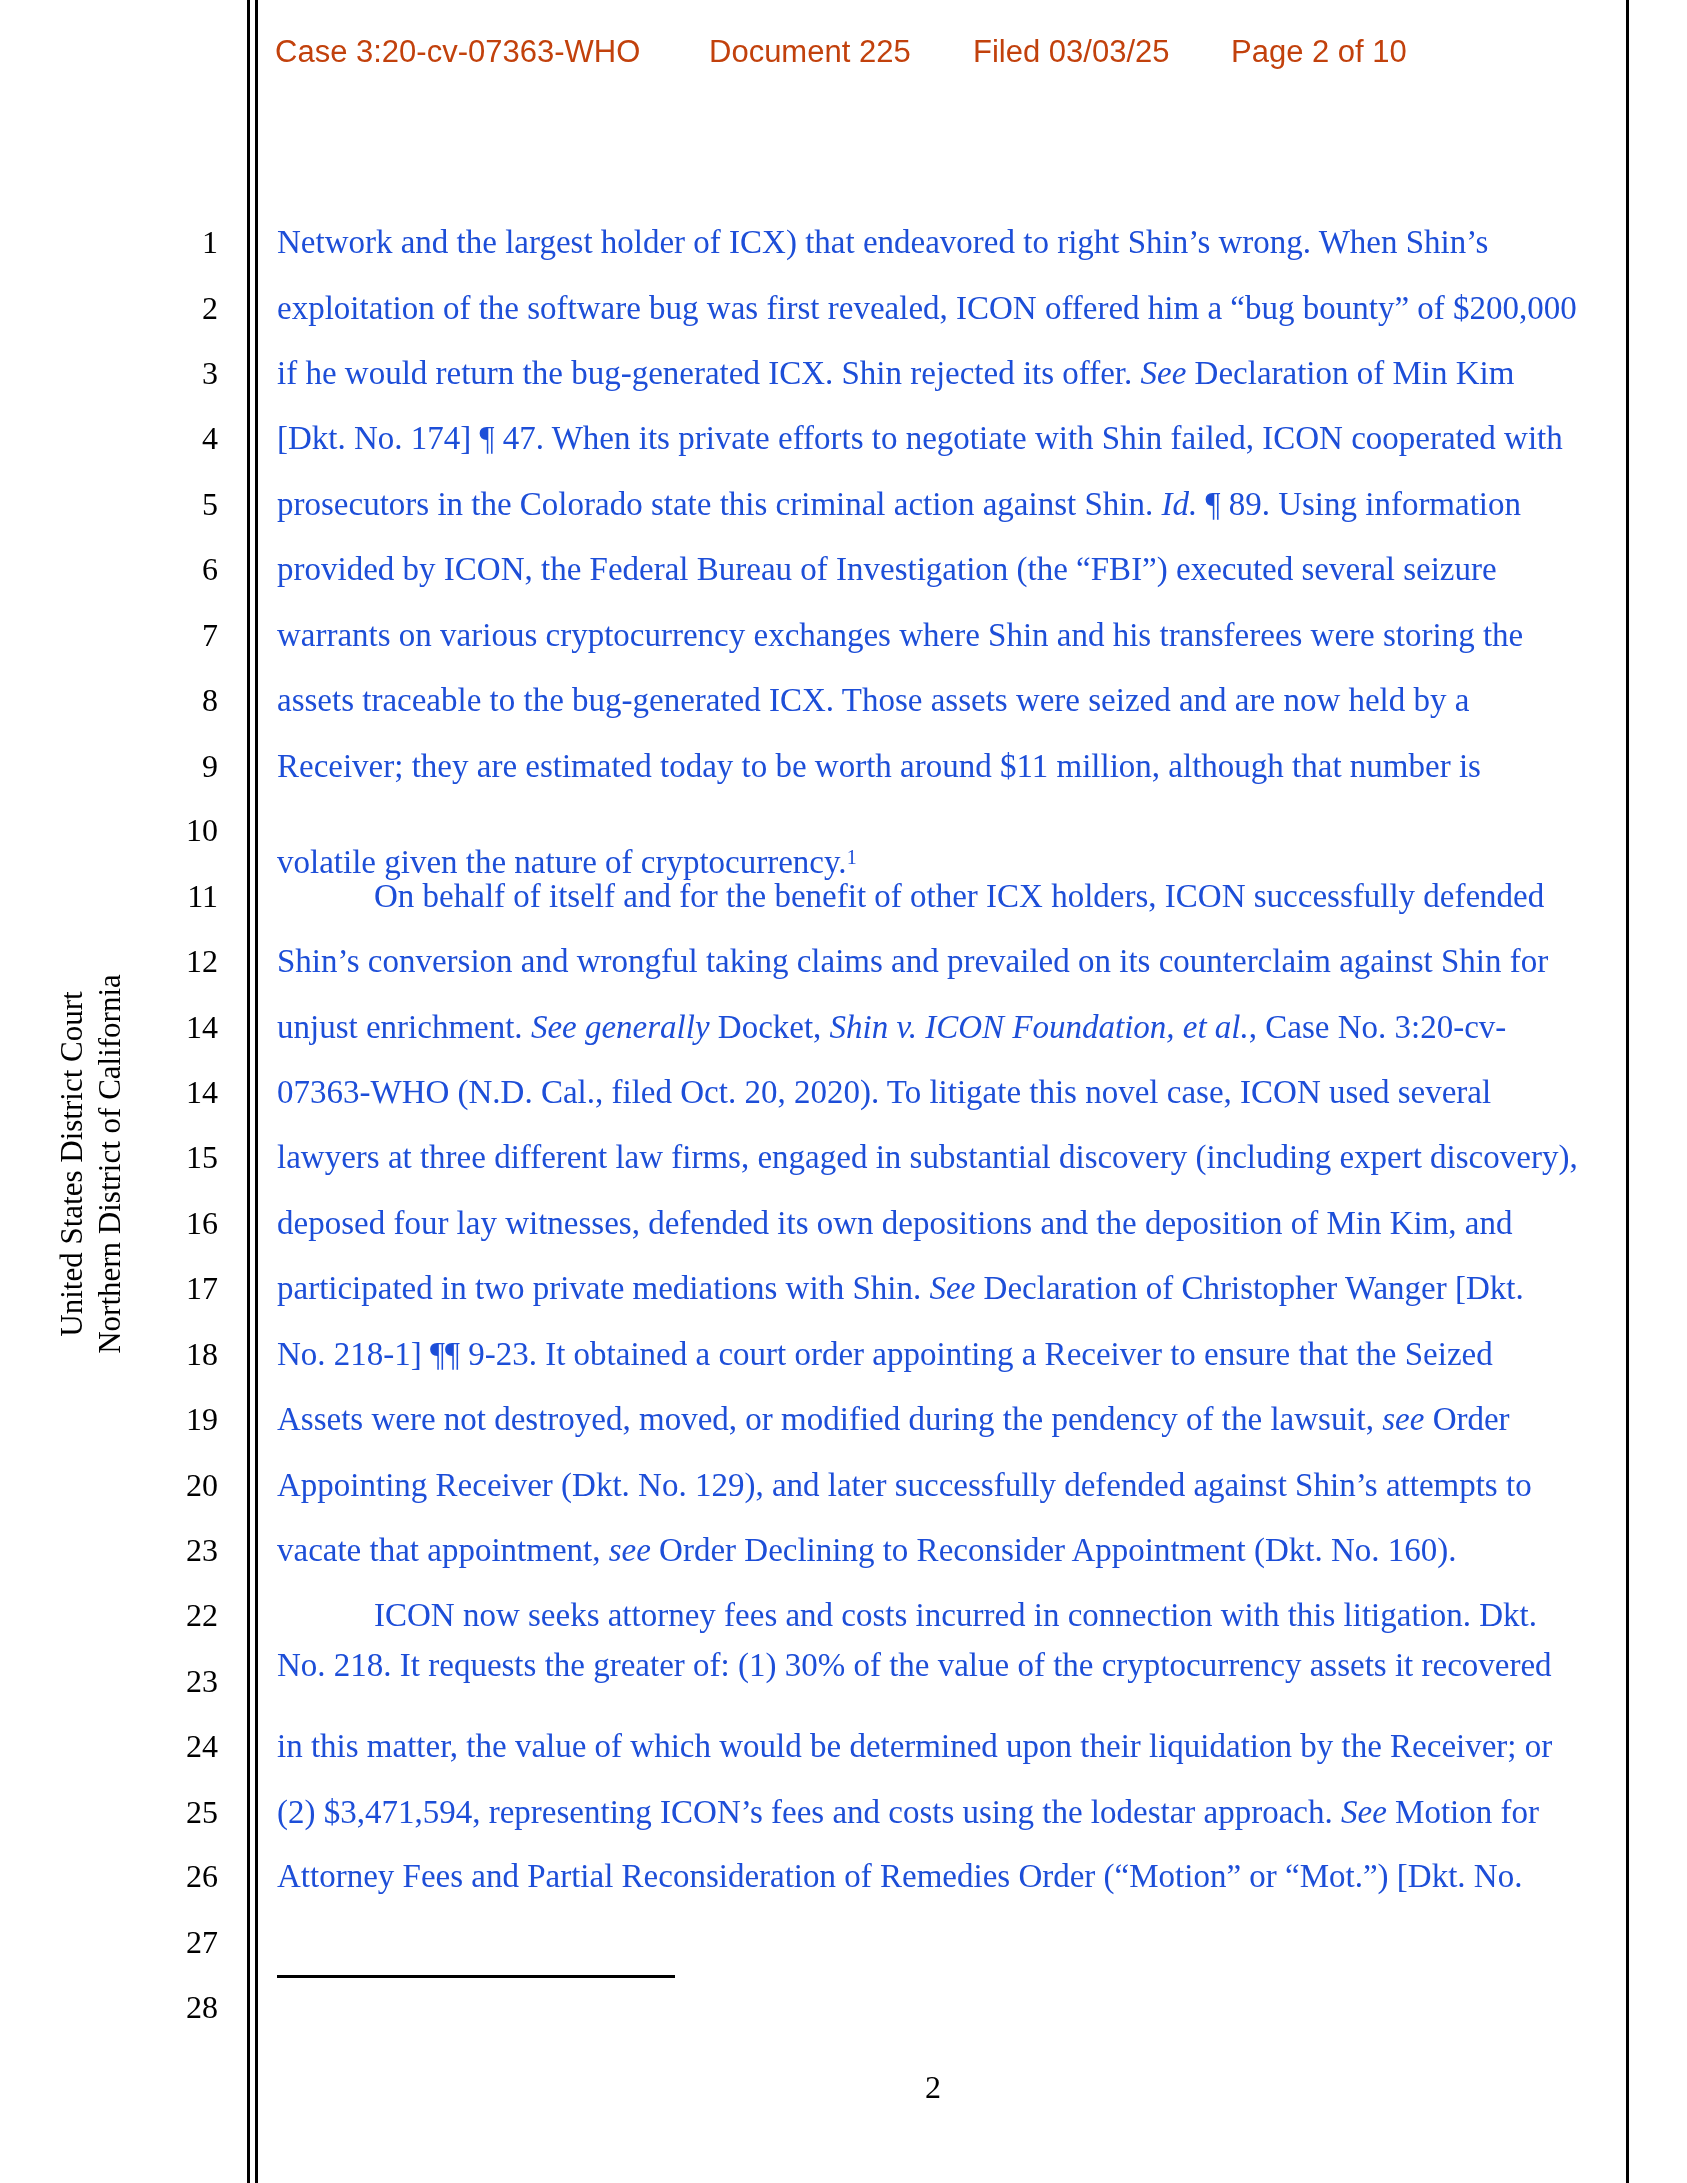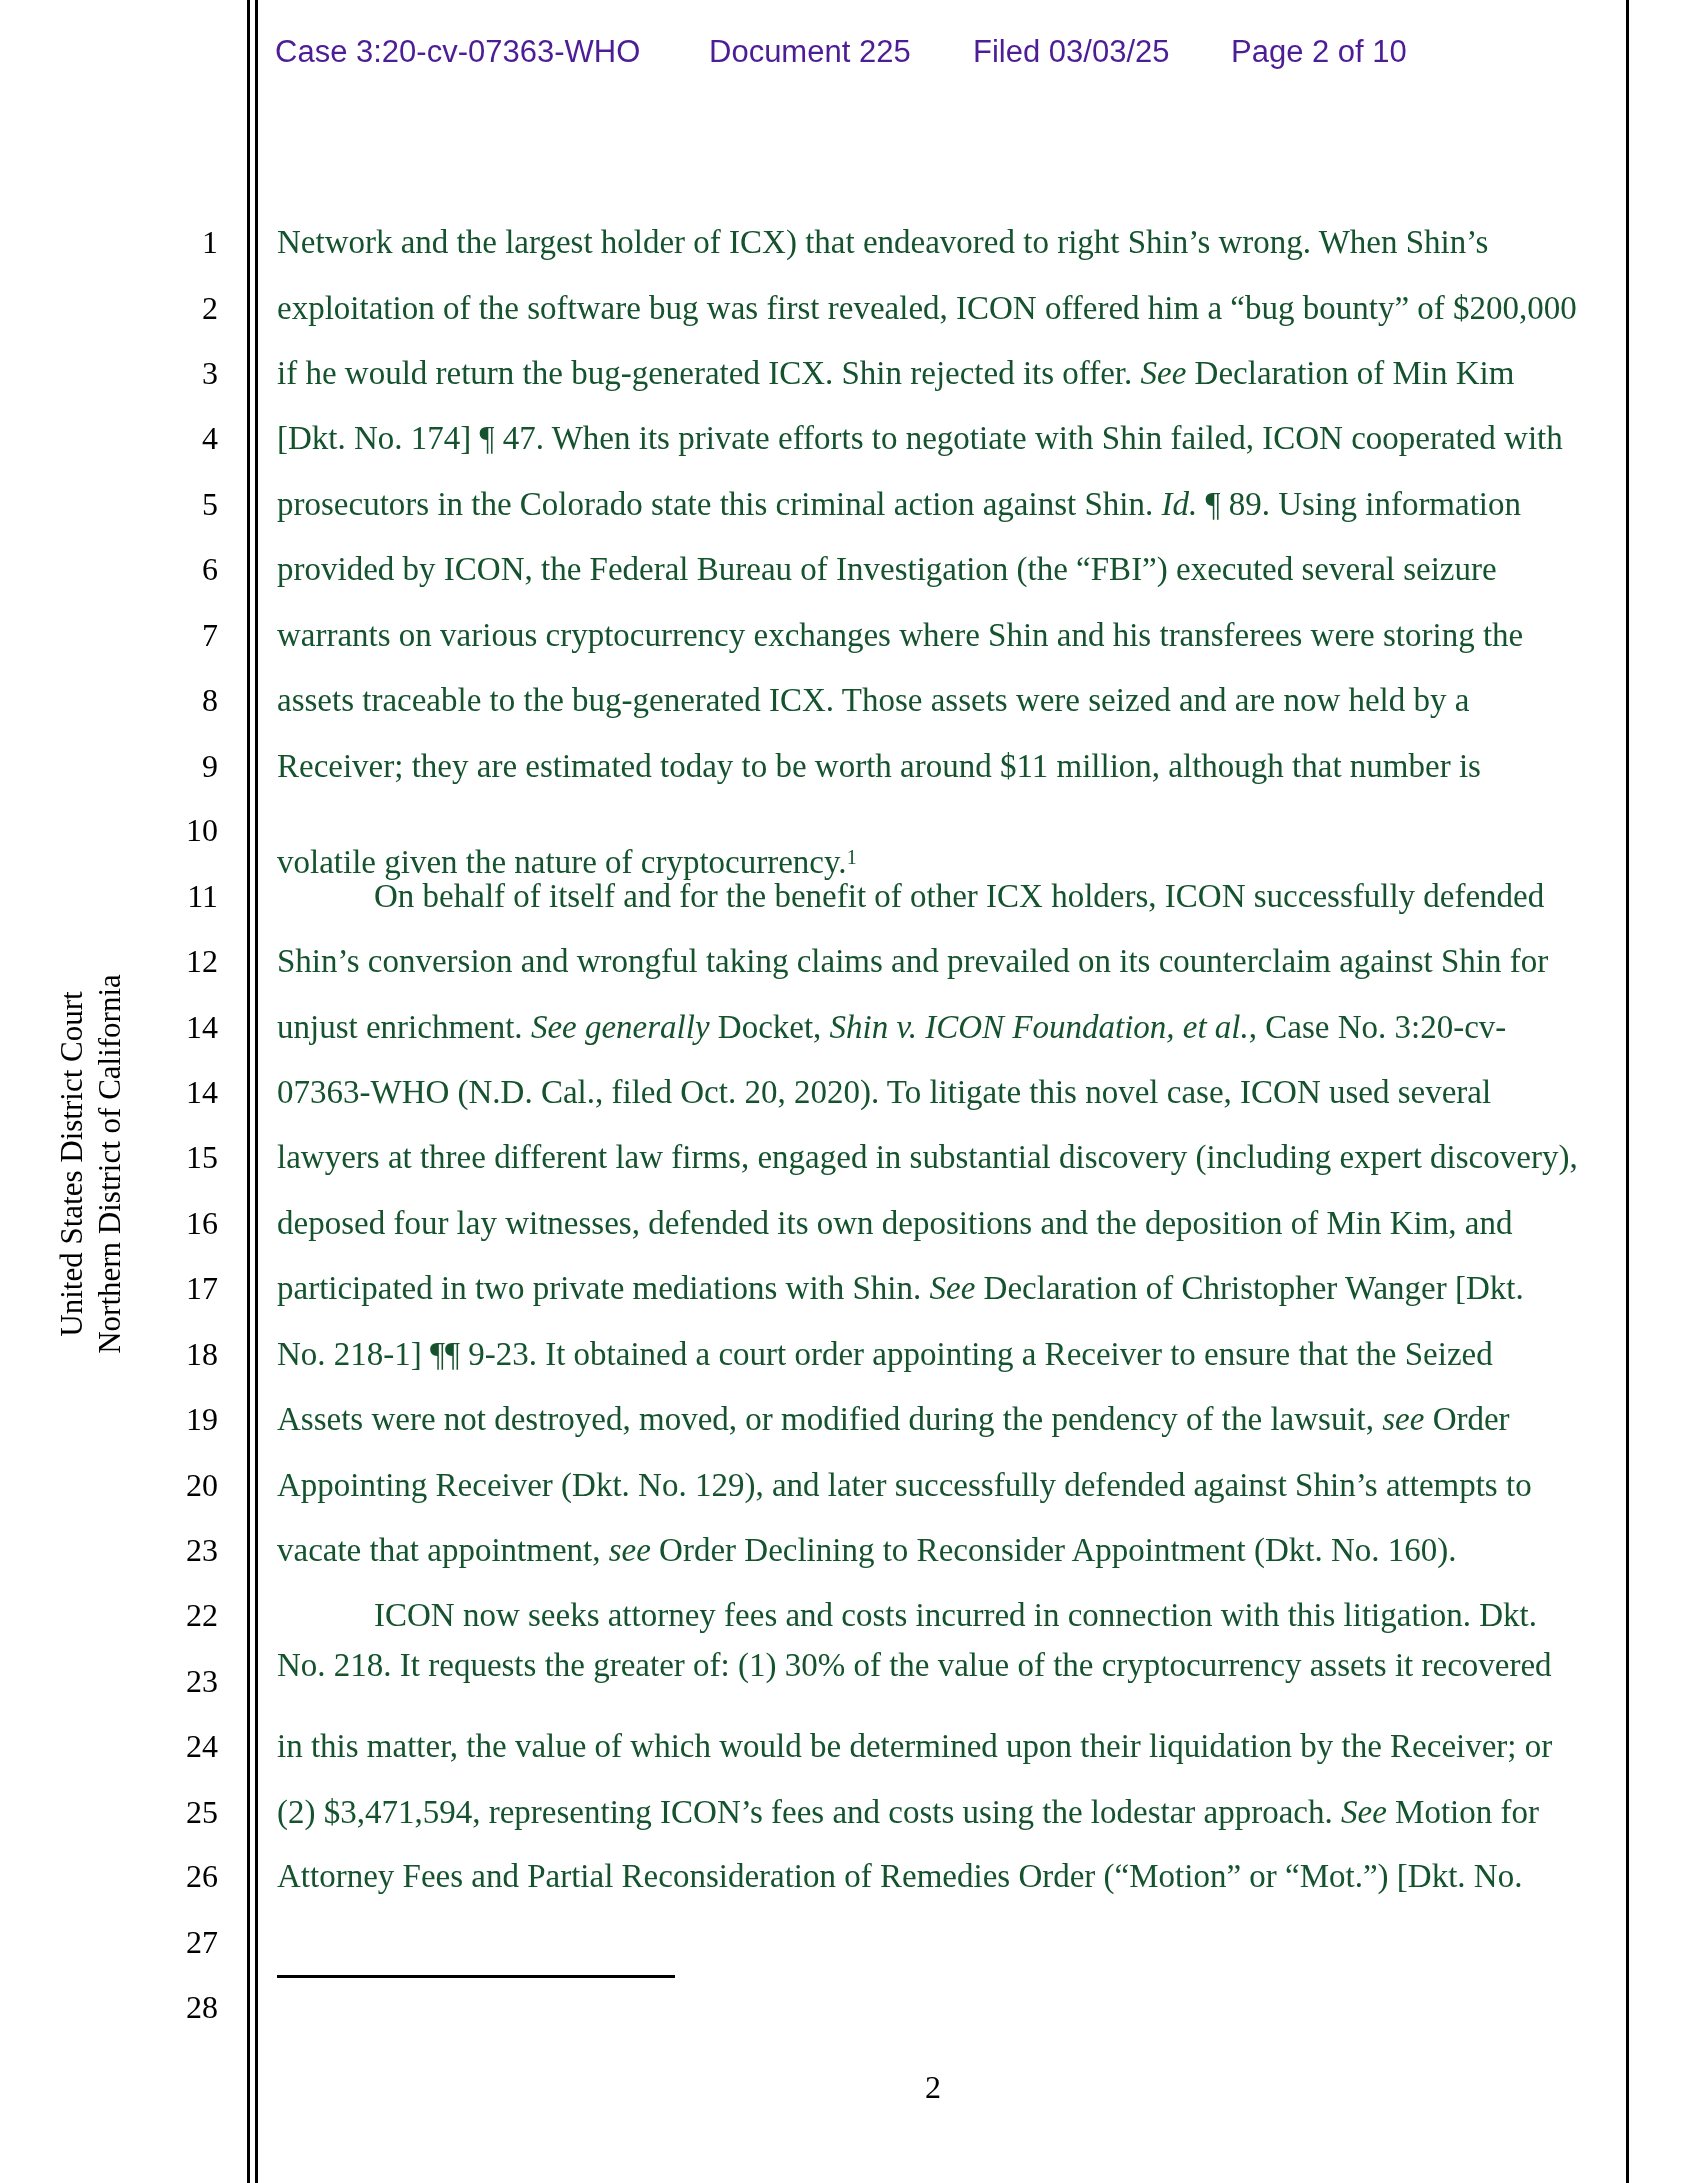--- a/index.html
+++ b/index.html
@@ -3,26 +3,26 @@
 <meta charset="utf-8">
 <style>
   html, body { margin: 0; padding: 0; background: #ffffff; }
   body { width: 1687px; height: 2183px; position: relative; overflow: hidden; }
   .page { position: absolute; left: 0; top: 0; width: 1687px; height: 2183px; background: #fff; }
   .vline { position: absolute; top: 0; height: 2183px; background: #000; }
   .vline.l1 { left: 247px; width: 2.6px; }
   .vline.l2 { left: 255px; width: 2.6px; }
   .vline.r1 { left: 1626px; width: 2.6px; }
   .header { position: absolute; top: 32px; height: 40px; font-family: "Liberation Sans", sans-serif;
-            font-size: 31px; color: #4c1d95; white-space: nowrap; }
+            font-size: 31px; color: #c2410c; white-space: nowrap; }
   .header span { position: absolute; top: 0; line-height: 40px; }
   .linenum { position: absolute; left: 132px; width: 86px; text-align: right;
              font-family: "Liberation Serif", serif; font-size: 32px; color: #000; line-height: 40px; }
   .bodyline { position: absolute; left: 277px; font-family: "Liberation Serif", serif; font-size: 33px;
-              color: #14532d; white-space: nowrap; line-height: 40px; }
+              color: #1d4ed8; white-space: nowrap; line-height: 40px; }
   .bodyline.indent { left: 374px; }
   .bodyline i { font-style: italic; }
   sup { font-size: 20px; vertical-align: top; position: relative; top: -5.3px; }
   .sidebar { position: absolute; left: 53px; top: 959px; width: 106px; height: 410px; }
   .sidebar .rot { position: absolute; left: 0; top: 0; width: 410px; height: 106px;
                   transform-origin: 0 0; transform: translate(0px, 410px) rotate(-90deg);
                   font-family: "Liberation Serif", serif; font-size: 31px; color: #000; text-align: center; }
   .sidebar .rot div { line-height: 38px; }
   .fn-rule { position: absolute; left: 277px; top: 1975px; width: 398px; height: 2.6px; background: #000; }
   .footnote { position: absolute; left: 277px; top: 1993px; font-family: "Liberation Serif", serif;

